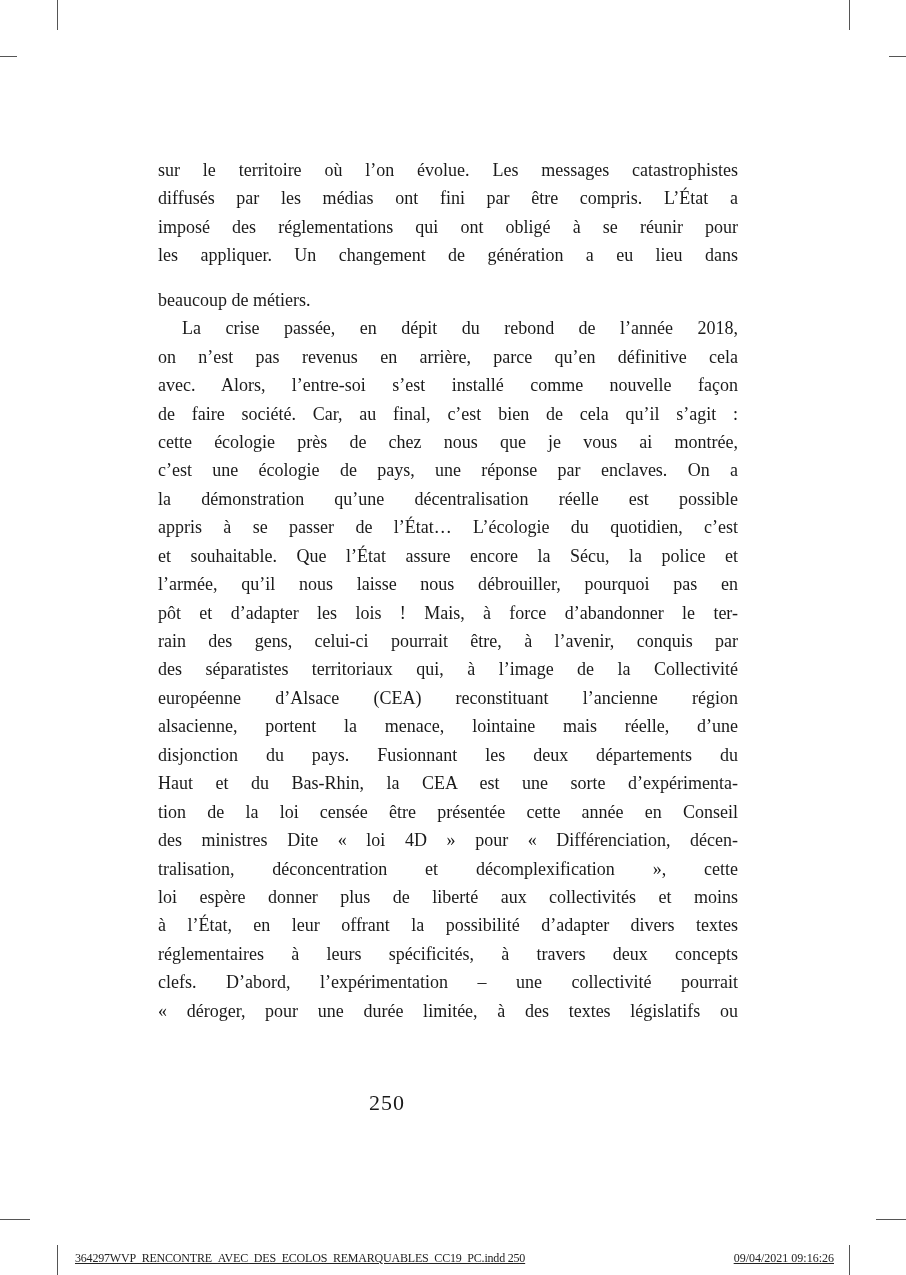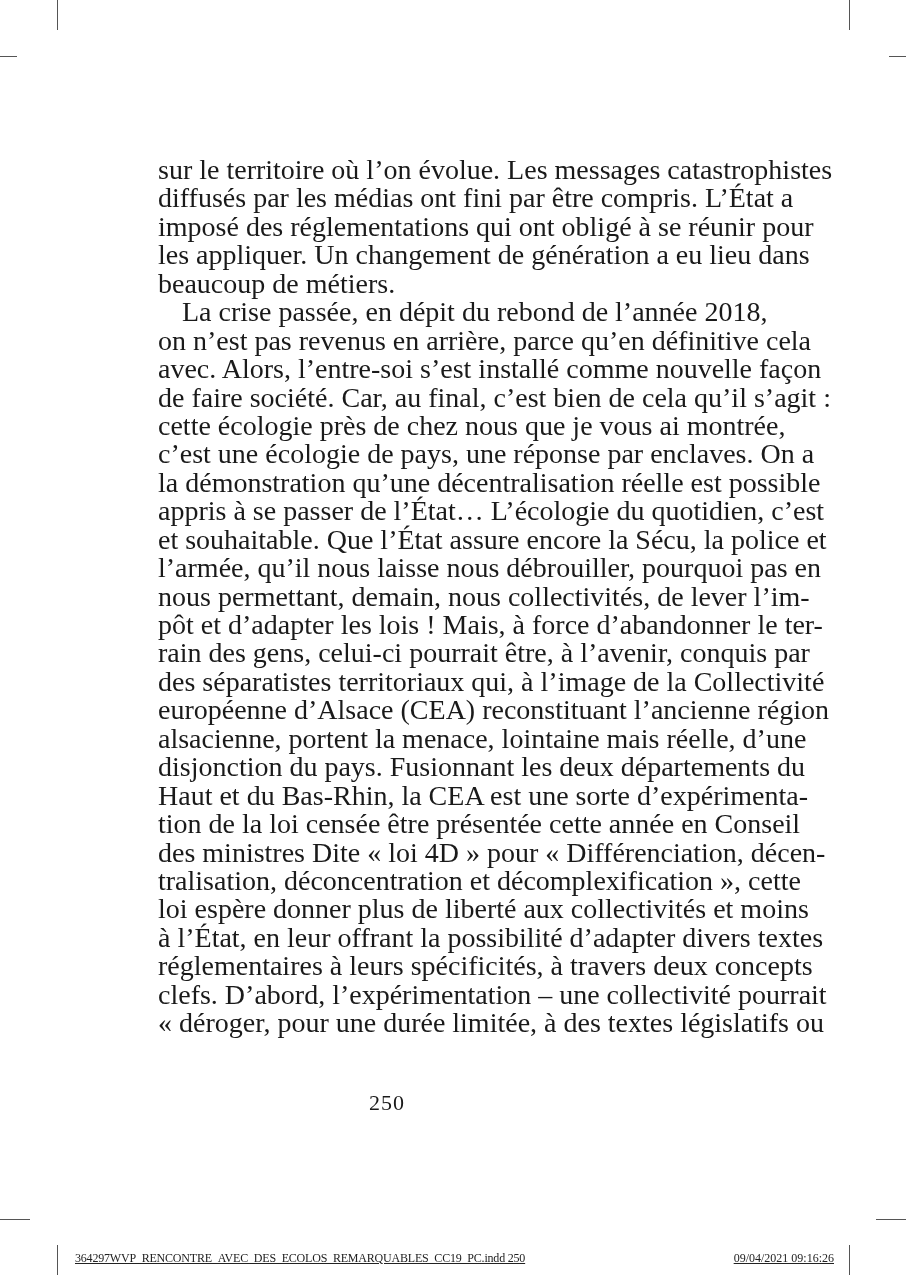--- a/index.html
+++ b/index.html
@@ -6,33 +6,33 @@
     body { width: 906px; height: 1275px; position: relative; overflow: hidden; }
     .crop { position: absolute; background: #555; }
     .crop.v { width: 1px; }
     .crop.h { height: 1px; }
     .text-block {
       position: absolute;
       left: 158px;
       top: 156px;
       width: 580px;
       font-family: "Liberation Serif", "DejaVu Serif", serif;
-      font-size: 28px;
+      font-size: 18px;
       line-height: 28.45px;
       color: #1a1a1a;
       text-align: justify;
     }
     .line {
       display: block;
       white-space: nowrap;
       text-align: justify;
       text-align-last: justify;
       height: 28.45px;
     }
-    .line.last { text-align-last: left; }
+    .line.last { text-align-last: left; margin-top: 16px; }
     .line.indent { padding-left: 24px; }
     .page-number {
       position: absolute;
       left: 0; width: 774px;
       top: 1090px;
       text-align: center;
       font-family: "Liberation Serif", "DejaVu Serif", serif;
       font-size: 22px;
       letter-spacing: 1px;
       color: #1a1a1a;
@@ -70,21 +70,20 @@
     <span class="line indent">La crise passée, en dépit du rebond de l’année 2018,</span>
     <span class="line">on n’est pas revenus en arrière, parce qu’en définitive cela</span>
     <span class="line">avec. Alors, l’entre-soi s’est installé comme nouvelle façon</span>
     <span class="line">de faire société. Car, au final, c’est bien de cela qu’il s’agit :</span>
     <span class="line">cette écologie près de chez nous que je vous ai montrée,</span>
     <span class="line">c’est une écologie de pays, une réponse par enclaves. On a</span>
     <span class="line">la démonstration qu’une décentralisation réelle est possible</span>
     <span class="line">appris à se passer de l’État… L’écologie du quotidien, c’est</span>
     <span class="line">et souhaitable. Que l’État assure encore la Sécu, la police et</span>
     <span class="line">l’armée, qu’il nous laisse nous débrouiller, pourquoi pas en</span>
-    <span class="line">nous permettant, demain, nous collectivités, de lever l’im-</span>
     <span class="line">pôt et d’adapter les lois ! Mais, à force d’abandonner le ter-</span>
     <span class="line">rain des gens, celui-ci pourrait être, à l’avenir, conquis par</span>
     <span class="line">des séparatistes territoriaux qui, à l’image de la Collectivité</span>
     <span class="line">européenne d’Alsace (CEA) reconstituant l’ancienne région</span>
     <span class="line">alsacienne, portent la menace, lointaine mais réelle, d’une</span>
     <span class="line">disjonction du pays. Fusionnant les deux départements du</span>
     <span class="line">Haut et du Bas-Rhin, la CEA est une sorte d’expérimenta-</span>
     <span class="line">tion de la loi censée être présentée cette année en Conseil</span>
     <span class="line">des ministres Dite « loi 4D » pour « Différenciation, décen-</span>
     <span class="line">tralisation, déconcentration et décomplexification », cette</span>

